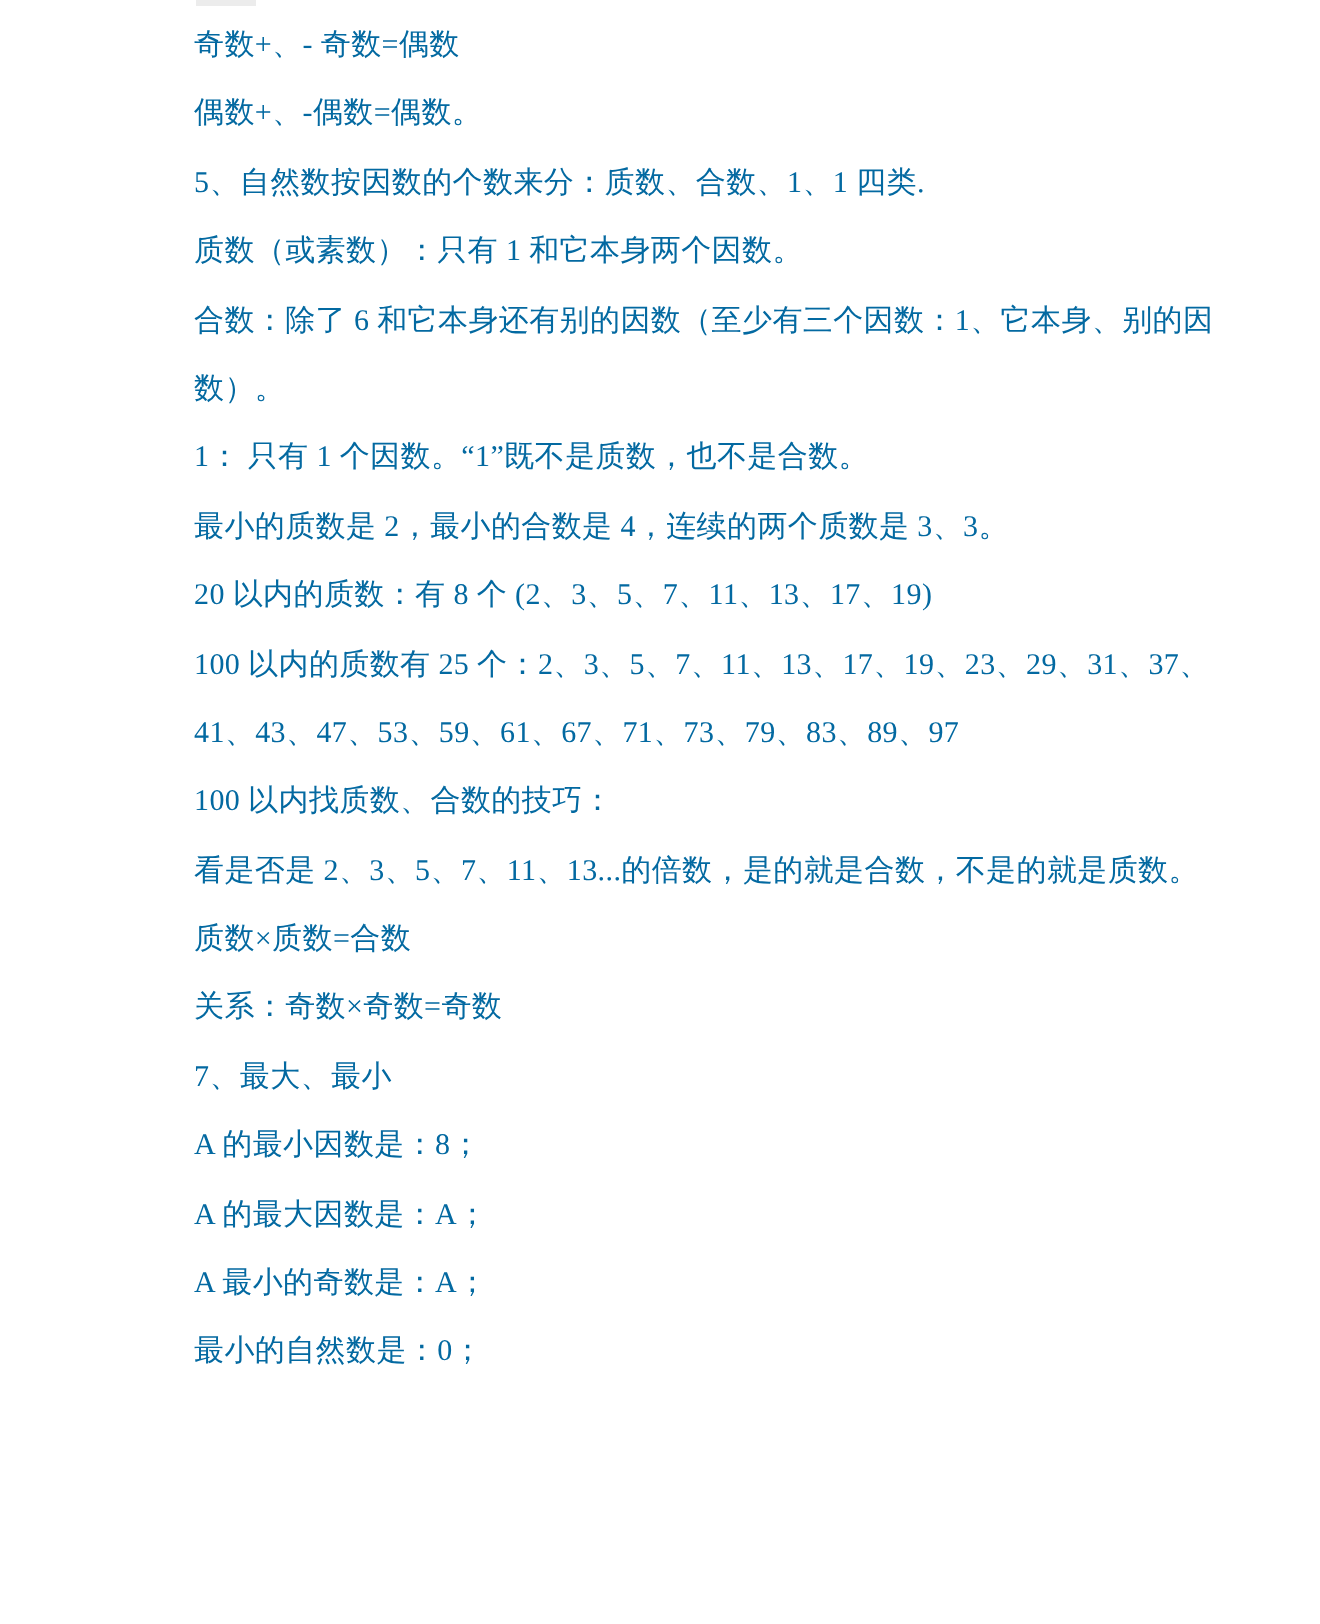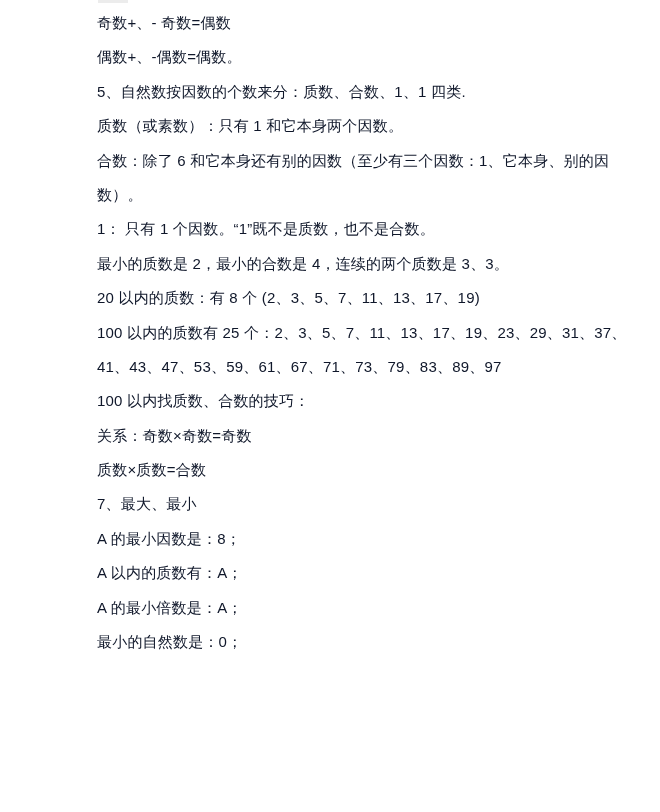--- a/index.html
+++ b/index.html
@@ -28,23 +28,23 @@
     top: 0;
     width: 30px;
     height: 3px;
     background: #ececec;
   }
   .content {
     position: absolute;
     left: 97px;
     top: 6px;
     width: 540px;
-    font-family: Liberation Sans, sans-serif;
+    font-family: Liberation Serif, serif;
     font-size: 15px;
-    color: #0f172a;
+    color: #0369a1;
     letter-spacing: 0.2px;
   }
   .line {
     line-height: 34.4px;
     height: 34.4px;
     white-space: nowrap;
   }
 </style>
 </head>
 <body>
@@ -57,21 +57,22 @@
     <div class="line">5、自然数按因数的个数来分：质数、合数、1、1 四类.</div>
     <div class="line">质数（或素数）：只有 1 和它本身两个因数。</div>
     <div class="line">合数：除了 6 和它本身还有别的因数（至少有三个因数：1、它本身、别的因</div>
     <div class="line">数）。</div>
     <div class="line">1： 只有 1 个因数。“1”既不是质数，也不是合数。</div>
     <div class="line">最小的质数是 2，最小的合数是 4，连续的两个质数是 3、3。</div>
     <div class="line">20 以内的质数：有 8 个 (2、3、5、7、11、13、17、19)</div>
     <div class="line">100 以内的质数有 25 个：2、3、5、7、11、13、17、19、23、29、31、37、</div>
     <div class="line">41、43、47、53、59、61、67、71、73、79、83、89、97</div>
     <div class="line">100 以内找质数、合数的技巧：</div>
+    <div class="line">看是否是 2、3、5、7、11、13...的倍数，是的就是合数，不是的就是质数。</div>
+    <div class="line">质数×质数=合数</div>
     <div class="line">关系：奇数×奇数=奇数</div>
-    <div class="line">质数×质数=合数</div>
     <div class="line">7、最大、最小</div>
     <div class="line">A 的最小因数是：8；</div>
-    <div class="line">A 以内的质数有：A；</div>
-    <div class="line">A 的最小倍数是：A；</div>
+    <div class="line">A 的最大因数是：A；</div>
+    <div class="line">A 最小的奇数是：A；</div>
     <div class="line">最小的自然数是：0；</div>
   </div>
 </div>
 
 </body></html>

